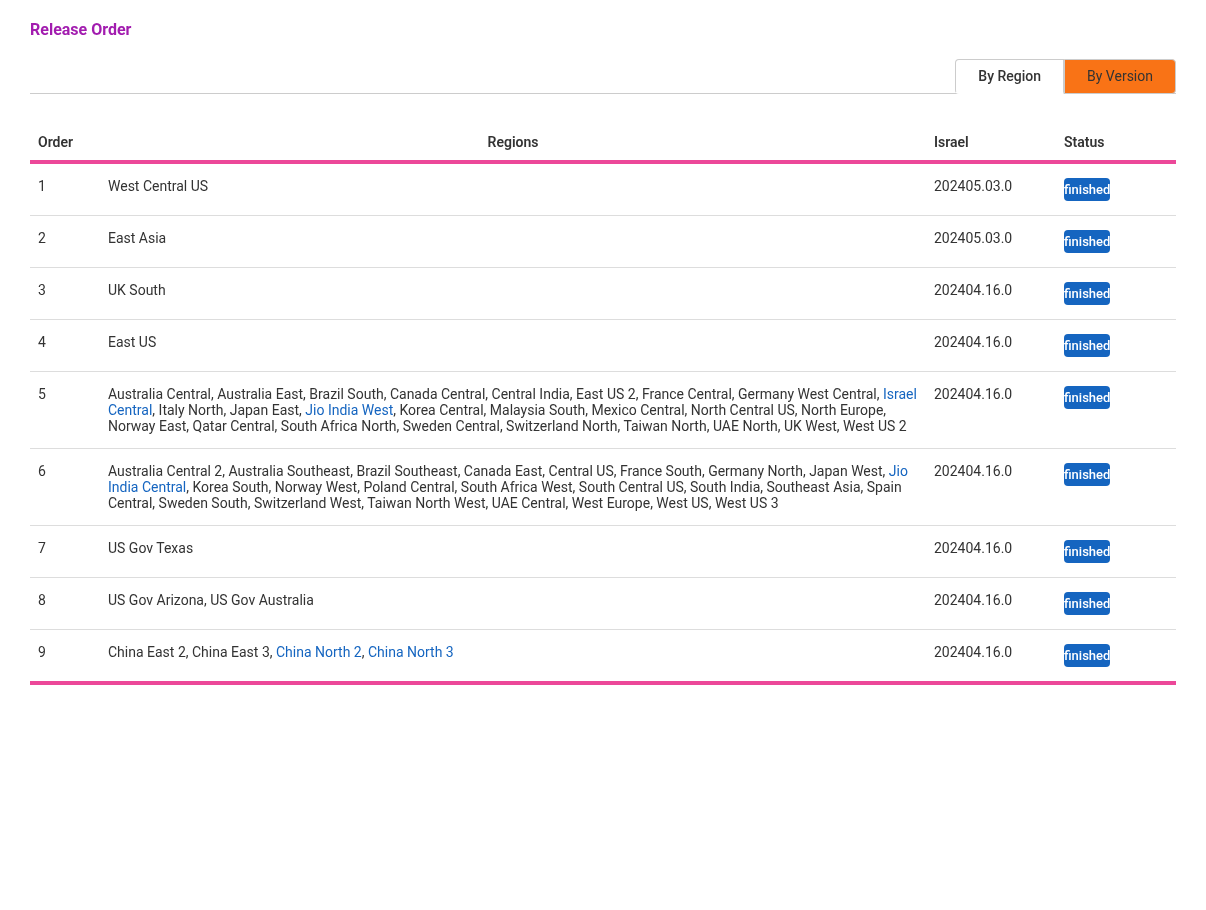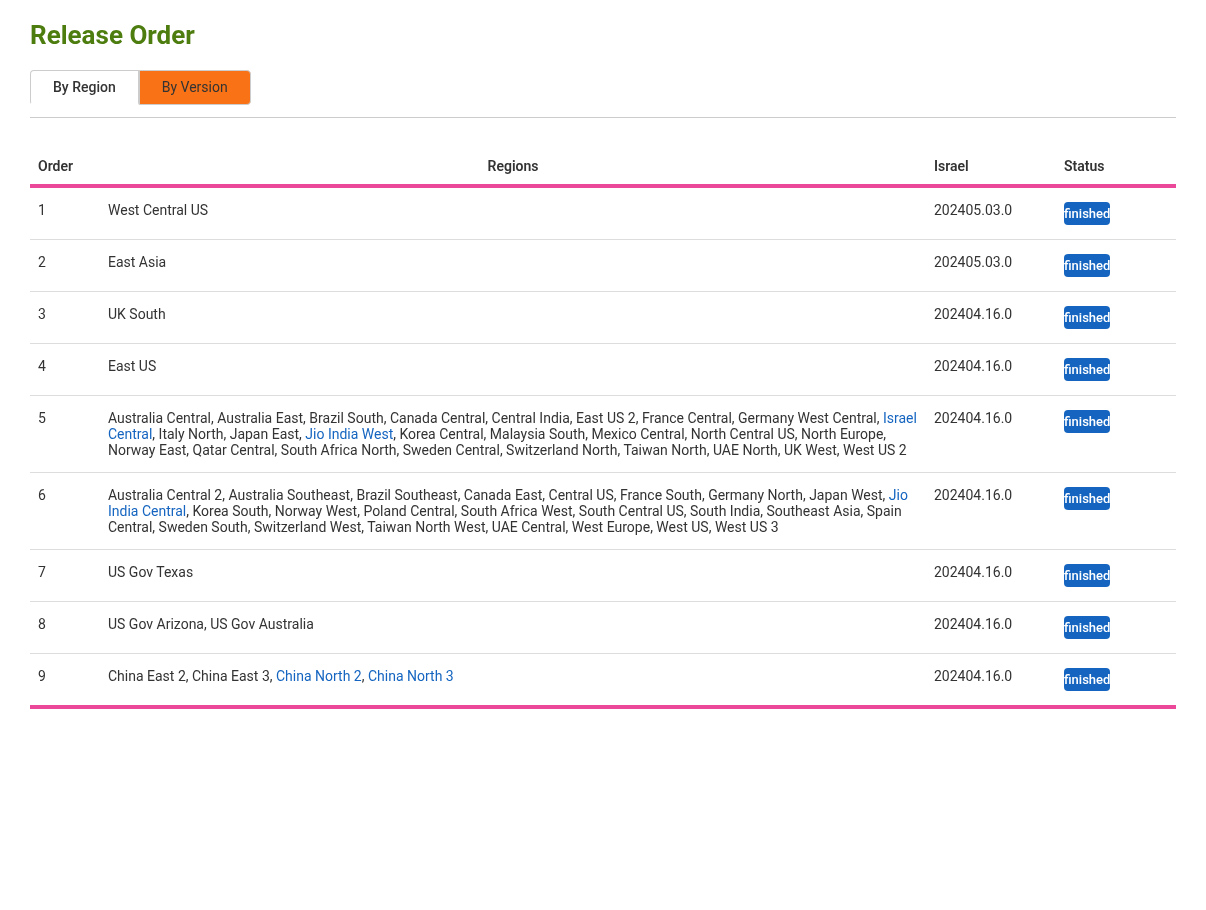--- a/index.html
+++ b/index.html
@@ -4,29 +4,29 @@
   <style>
     * { box-sizing: border-box; margin: 0; padding: 0; }
     body {
       font-family: -apple-system, BlinkMacSystemFont, "Segoe UI", Roboto, Arial, sans-serif;
       font-size: 14px;
       color: #333;
       background: #fff;
       padding: 20px 30px;
     }
     h1 {
-      color: #4d7c0f;
-      font-size: 26px;
+      color: #a21caf;
+      font-size: 16px;
       font-weight: 700;
       margin-bottom: 20px;
     }
     .tabs {
       display: flex;
-      justify-content: flex-start;
-      margin-bottom: 13px;
+      justify-content: flex-end;
+      margin-bottom: 0;
     }
     .tab {
       padding: 8px 22px;
       border: 1px solid #ccc;
       cursor: pointer;
       font-size: 14px;
       background: #f97316;
       color: #333;
     }
     .tab.active {

